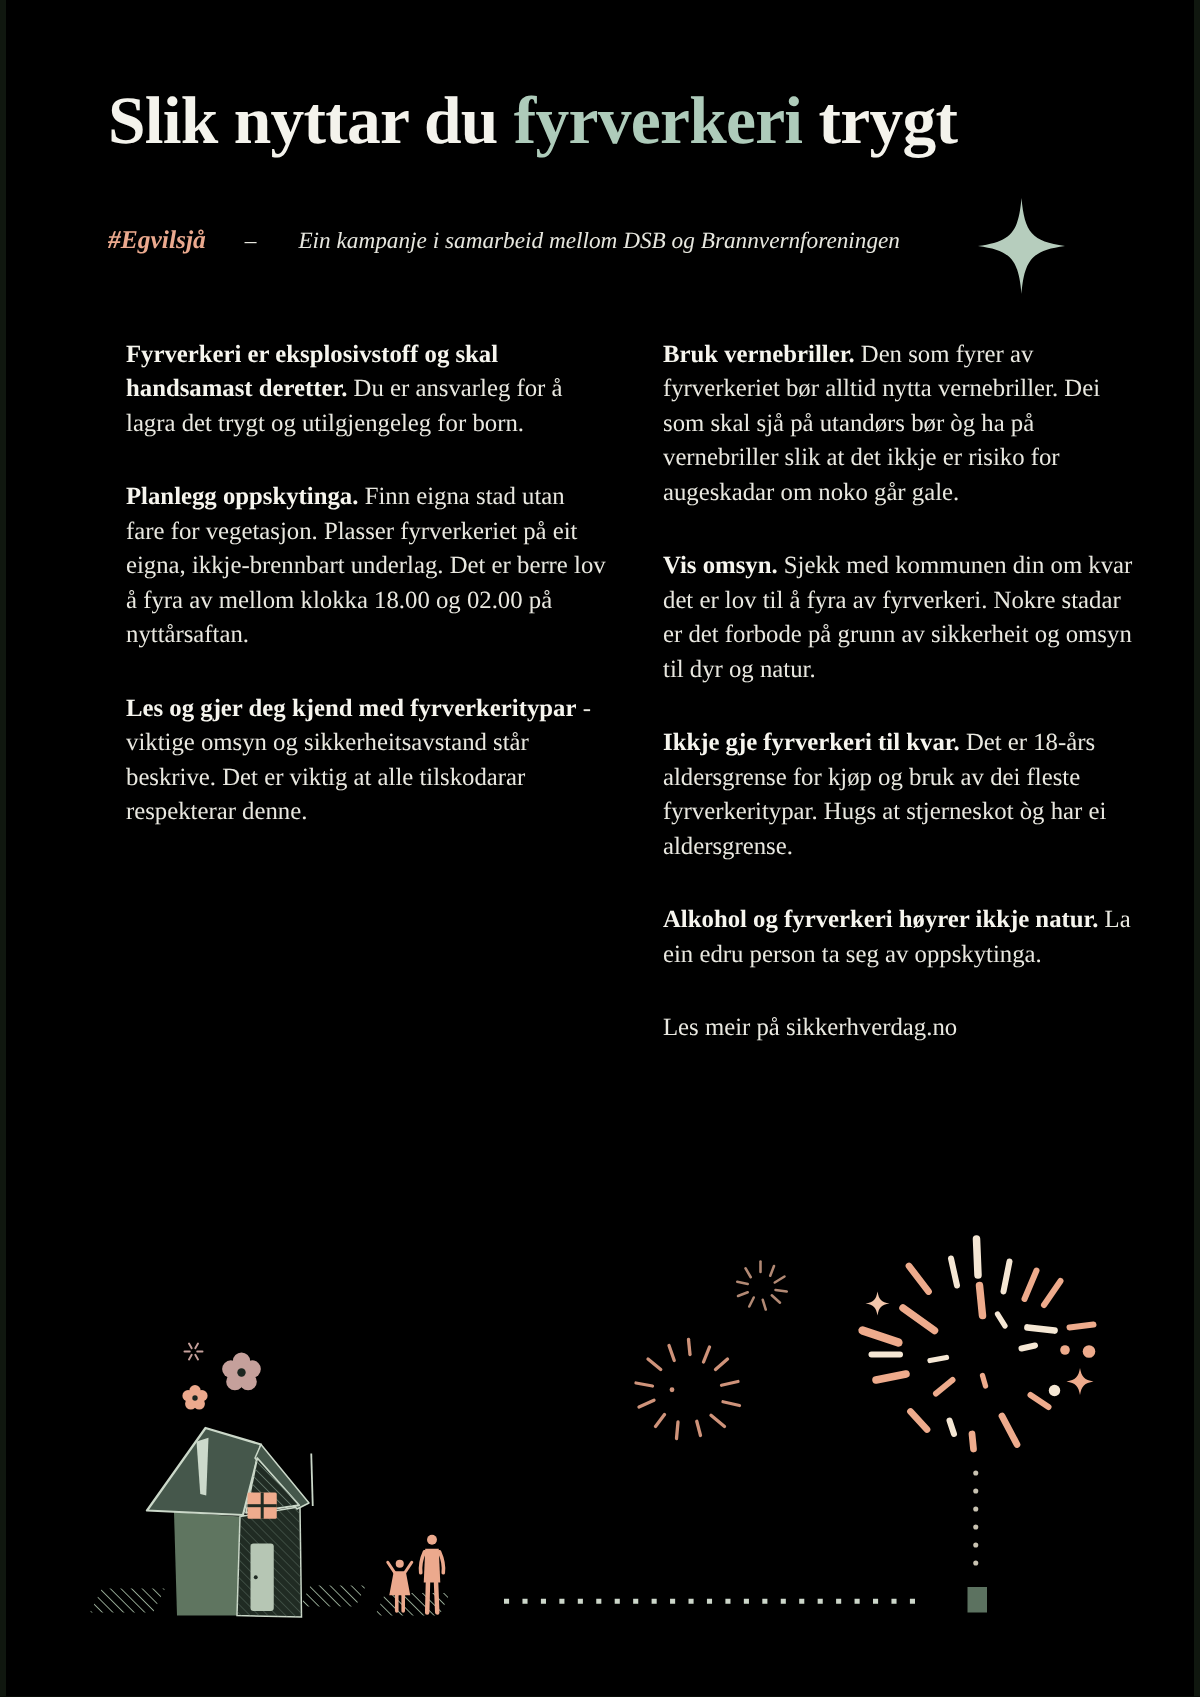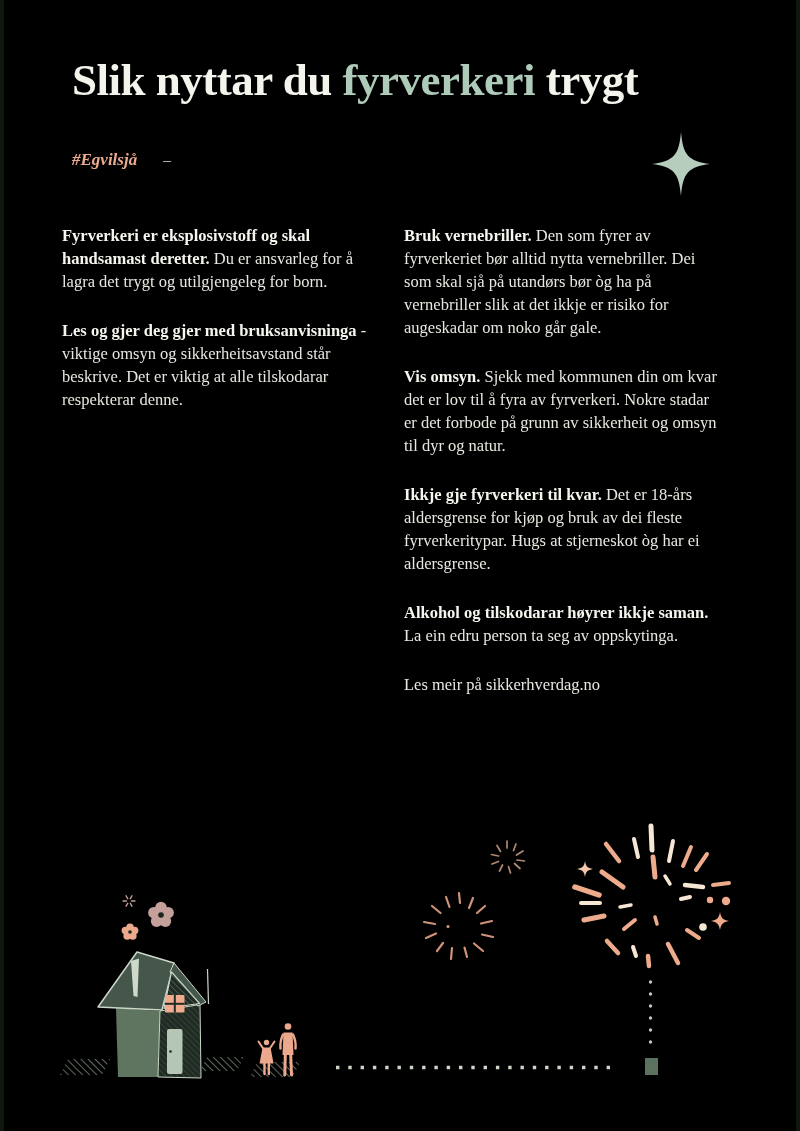--- a/index.html
+++ b/index.html
@@ -46,26 +46,26 @@
   }
   .tagline .hash {
     font-weight: 700;
     font-size: 17px;
     color: #eba98e;
   }
   .tagline .sep { font-size: 15.5px; margin: 0 28px 0 26px; }
   .tagline .camp { font-size: 15.5px; }
   .columns {
     position: absolute;
-    left: 58px;
+    left: 80px;
     top: 224px;
     width: 680px;
     display: grid;
     grid-template-columns: 322px 322px;
-    column-gap: 20px;
+    column-gap: 36px;
     font-size: 16.5px;
     line-height: 23px;
     color: #e9e8e0;
   }
   .columns p { margin: 0 0 26px 0; }
   .columns p strong { color: #f6f5ee; font-weight: 700; }
   .columns p.more { margin-top: 0; }
 </style>
 </head>
 <body>
@@ -221,30 +221,32 @@
     <rect x="641" y="1058" width="13" height="17" fill="#5c7260"></rect>
     <line x1="332" y1="1067.5" x2="613" y2="1067.5" stroke="#ccd6c9" stroke-width="3.4" stroke-dasharray="3.4 8.9"></line>
   </svg>
 
   <div class="content">
     <h1 class="title"><span>Slik nyttar du </span><span class="hl">fyrverkeri</span><span> trygt</span></h1>
 
     <div class="tagline">
       <span class="hash">#Egvilsjå</span>
       <span class="sep">–</span>
+      <span class="camp">Ein kampanje i samarbeid mellom DSB og Brannvernforeningen</span>
     </div>
 
     <div class="columns">
       <div class="col">
         <p><strong>Fyrverkeri er eksplosivstoff og skal handsamast deretter.</strong> <span>Du er ansvarleg for å lagra det trygt og utilgjengeleg for born.</span></p>
-        <p><strong>Les og gjer deg gjer med bruksanvisninga</strong> <span>- viktige omsyn og sikkerheitsavstand står beskrive. Det er viktig at alle tilskodarar respekterar denne.</span></p>
+        <p><strong>Planlegg oppskytinga.</strong> <span>Finn eigna stad utan fare for vegetasjon. Plasser fyrverkeriet på eit eigna, ikkje-brennbart underlag. Det er berre lov å fyra av mellom klokka 18.00 og 02.00 på nyttårsaftan.</span></p>
+        <p><strong>Les og gjer deg kjend med fyrverkeritypar</strong> <span>- viktige omsyn og sikkerheitsavstand står beskrive. Det er viktig at alle tilskodarar respekterar denne.</span></p>
       </div>
       <div class="col">
         <p><strong>Bruk vernebriller.</strong> <span>Den som fyrer av fyrverkeriet bør alltid nytta vernebriller. Dei som skal sjå på utandørs bør òg ha på vernebriller slik at det ikkje er risiko for augeskadar om noko går gale.</span></p>
         <p><strong>Vis omsyn.</strong> <span>Sjekk med kommunen din om kvar det er lov til å fyra av fyrverkeri. Nokre stadar er det forbode på grunn av sikkerheit og omsyn til dyr og natur.</span></p>
         <p><strong>Ikkje gje fyrverkeri til kvar.</strong> <span>Det er 18-års aldersgrense for kjøp og bruk av dei fleste fyrverkeritypar. Hugs at stjerneskot òg har ei aldersgrense.</span></p>
-        <p><strong>Alkohol og tilskodarar høyrer ikkje saman.</strong> <span>La ein edru person ta seg av oppskytinga.</span></p>
+        <p><strong>Alkohol og fyrverkeri høyrer ikkje natur.</strong> <span>La ein edru person ta seg av oppskytinga.</span></p>
         <p class="more">Les meir på sikkerhverdag.no</p>
       </div>
     </div>
   </div>
 
 </div>
 
 </body></html>

